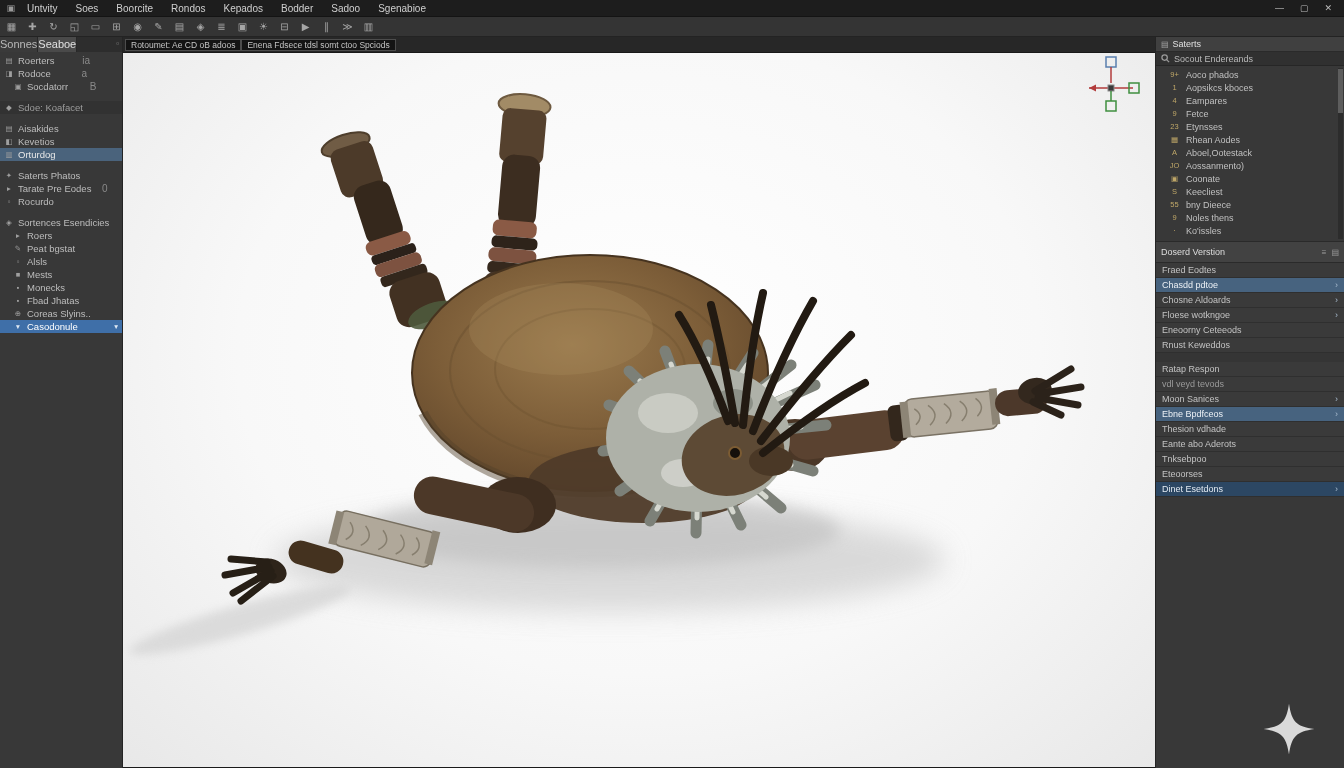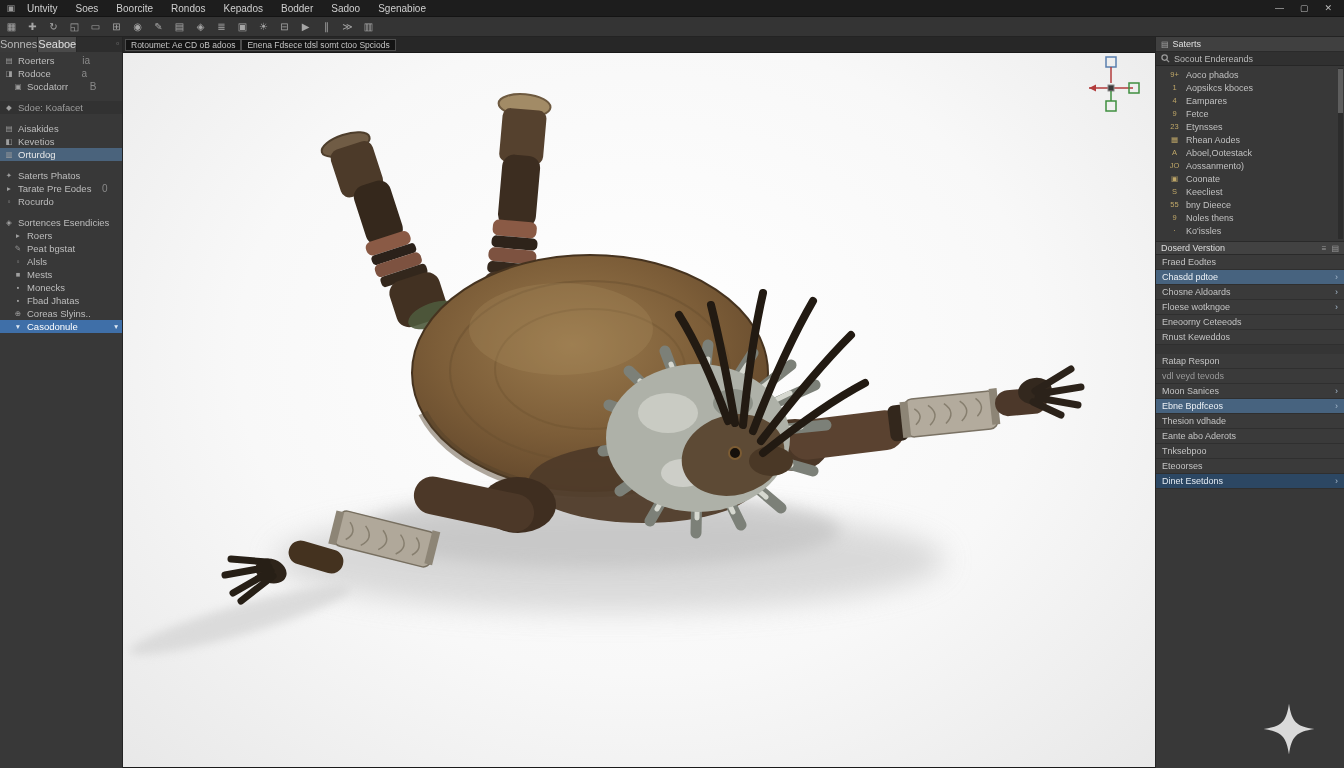--- a/index.html
+++ b/index.html
@@ -53,21 +53,21 @@
   .right-panel{width:189px;background:#383838;border-left:1px solid #242424;font-size:9px;position:relative;display:flex;flex-direction:column}
   .rp-header{height:15px;display:flex;align-items:center;gap:4px;padding:0 5px;background:#404040;border-bottom:1px solid #2a2a2a;color:#e0e0e0}
   .rp-header .hic{font-size:8px;color:#a8a8a8}
   .rp-search{height:14px;display:flex;align-items:center;gap:4px;padding:0 5px;background:#303030;color:#b9b9b9;border-bottom:1px solid #262626}
   .rp-search svg{flex:0 0 auto}
   .hier{position:relative;padding:2px 8px 4px 0}
   .hier-row{display:flex;align-items:center;height:13px;padding:0 2px 0 12px;gap:5px;color:#c0c0c0;white-space:nowrap;overflow:hidden}
   .hier-row .hicon{min-width:13px;font-size:7.5px;color:#bfa768;text-align:center}
   .hier-scroll{position:absolute;right:1px;top:2px;bottom:2px;width:5px;background:#2c2c2c}
   .hier-thumb{position:absolute;top:1px;left:0;width:5px;height:44px;background:#5d5d5d}
-  .rp-section{height:14px;display:flex;align-items:center;gap:4px;padding:0 5px;background:#424242;border-top:1px solid #2a2a2a;border-bottom:1px solid #2a2a2a;color:#dedede}
+  .rp-section{height:22px;display:flex;align-items:center;gap:4px;padding:0 5px;background:#424242;border-top:1px solid #2a2a2a;border-bottom:1px solid #2a2a2a;color:#dedede}
   .rp-section .sic{margin-left:auto;display:flex;gap:5px;color:#9f9f9f;font-size:8px}
   .insp{display:flex;flex-direction:column}
   .insp-row{display:flex;align-items:center;height:15px;padding:0 6px;border-bottom:1px solid #2f2f2f;color:#c3c3c3;background:#3a3a3a;white-space:nowrap;overflow:hidden}
   .insp-row .trail{margin-left:auto;color:#a9bccf;font-size:9px}
   .insp-row.selected{background:#47637f;color:#ebf0f5}
   .insp-row.dark-selected{background:#2c4763;color:#e2eaf2}
   .insp-row.spacer{background:#353535;height:9px;border-bottom:none}
   .insp-row.dim{color:#9a9a9a}
   .sparkle{position:absolute;right:26px;bottom:10px;width:58px;height:58px}
 

